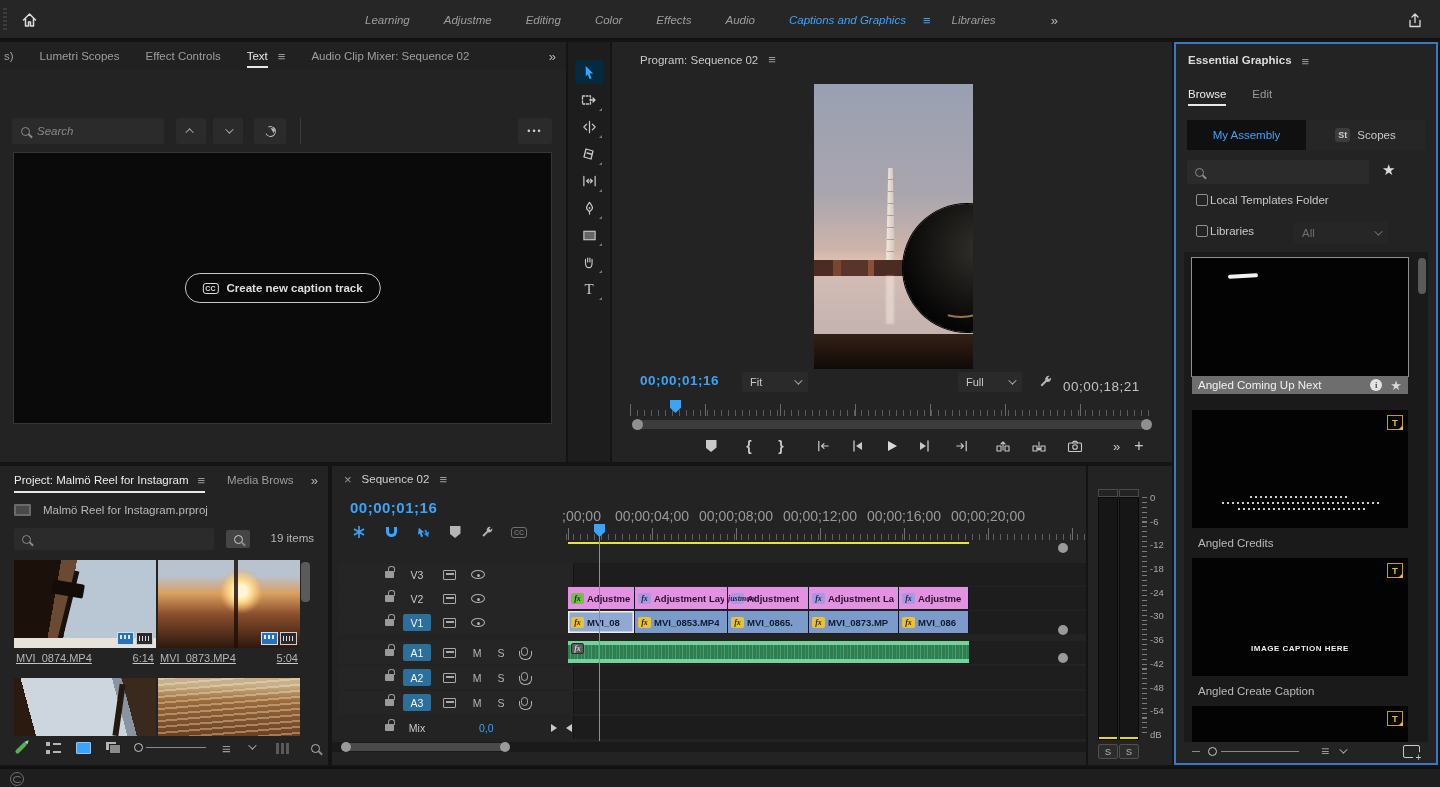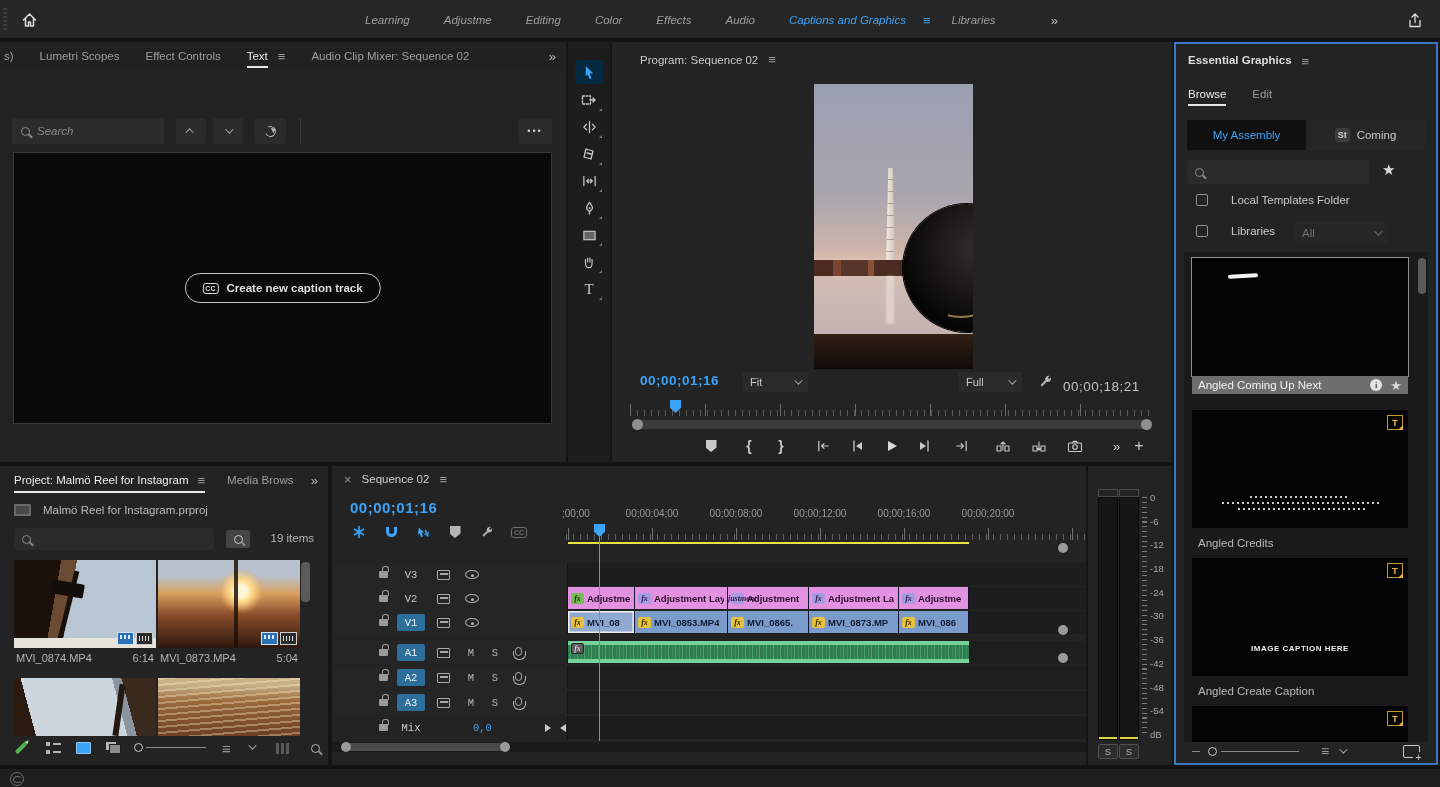--- a/index.html
+++ b/index.html
@@ -99,21 +99,21 @@
   .eg-tabs { position:absolute; left:12px; top:44px; display:flex; gap:26px; color:#9a9a9a; }
   .eg-tab { position:relative; }
   .eg-tab.active { color:#ececec; }
   .eg-seg { position:absolute; left:11px; top:76px; width:238px; height:30px; display:flex; background:#1b1b1b; }
   .eg-seg .seg { flex:1; display:flex; align-items:center; justify-content:center; gap:7px; color:#c9c9c9; background:#262626; }
   .eg-seg .seg.active { background:#101010; color:#3ba3f8; }
   .st-badge { background:#3d3d3d; color:#cfcfcf; border-radius:3px; font-size:9px; font-weight:bold; padding:2px 3px; }
   .eg-search { position:absolute; left:11px; top:116px; width:182px; height:24px; background:#2b2b2b; border-radius:3px; display:flex; align-items:center; padding:0 8px; gap:6px; }
   .eg-search input { background:transparent; border:none; width:100%; color:#c9c9c9; }
   .star-gl { color:#d9d9d9; font-size:15px; }
-  .cb-row { position:absolute; left:20px; display:flex; align-items:center; gap:23px; color:#c9c9c9;justify-content:space-between; }
+  .cb-row { position:absolute; left:20px; display:flex; align-items:center; gap:2px; color:#c9c9c9;justify-content:space-between; }
   .cb { width:12px; height:12px; border:1px solid #8f8f8f; border-radius:2px; background:transparent; }
   .dd-dim { position:absolute; left:118px; top:178px; width:94px; height:22px; background:#262626; border-radius:2px; color:#6f6f6f; display:flex; align-items:center; justify-content:space-between; padding:0 8px; }
   .eg-list { position:absolute; left:8px; top:208px; width:244px; height:490px; background:#1a1a1a; overflow:hidden; }
   .eg-scroll { position:absolute; right:2px; top:6px; width:8px; height:36px; border-radius:4px; background:#5a5a5a; }
   .tpl-thumb { position:absolute; left:8px; width:216px; height:118px; background:#030303; }
   .tpl-thumb.sel { outline:1px solid #8f8f8f; }
   .tpl-label { position:absolute; left:8px; width:216px; height:18px; color:#b9b9b9; display:flex; align-items:center; }
   .tpl-label.selbar { background:#6e6e6e; color:#f0f0f0; padding:0 6px; }
   .tpl-label .sp { flex:1; }
   .info-ic { width:12px; height:12px; border-radius:50%; background:#e3e3e3; color:#555; font-size:9px; font-weight:bold; font-family:"Liberation Serif",serif; display:flex; align-items:center; justify-content:center; margin-right:8px; }
@@ -135,21 +135,21 @@
   .pj-tab-active:after { content:""; position:absolute; left:0; right:0; bottom:-5px; height:2px; background:#e8e8e8; }
   .pj-tab2 { margin-left:22px; }
   .pj-more { position:absolute; right:10px; color:#b5b5b5; font-size:13px; }
   .pj-file { position:absolute; left:14px; top:38px; display:flex; align-items:center; gap:12px; color:#b9b9b9; }
   .proj-ic { width:17px; height:12px; background:#6a6a6a; border-radius:1px; position:relative; }
   .proj-ic:before { content:""; position:absolute; left:2px; top:2px; right:2px; bottom:2px; background:#4a4a4a; }
   .pj-search { position:absolute; left:14px; top:62px; width:200px; height:22px; background:#2b2b2b; border-radius:3px; display:flex; align-items:center; padding:0 8px; gap:6px; }
   .pj-search input { background:transparent; border:none; width:100%; color:#c9c9c9; }
   .binsearch { position:absolute; left:226px; top:64px; width:24px; height:18px; background:#454545; border-radius:2px; display:flex; align-items:center; justify-content:center; }
   .pj-count { position:absolute; right:14px; top:66px; color:#b5b5b5; }
-  .tile { position:absolute; width:142px; }
+  .tile { position:absolute; width:142px;text-decoration:underline; }
   .tile .img { position:relative; width:142px; height:88px; background:#222; overflow:hidden; }
   .tile .meta { display:flex; justify-content:space-between; color:#b5b5b5; font-size:11px; padding:4px 2px; }
   .avbadges { position:absolute; right:3px; bottom:3px; display:flex; gap:2px; }
   .vbadge { width:17px; height:13px; background:#2a71b8; border:1px solid #cfe2f4; position:relative; }
   .vbadge:before { content:""; position:absolute; inset:2px 2px 5px 2px; background:repeating-linear-gradient(90deg,#dce9f6 0 2px,transparent 2px 4px); }
   .abadge { width:17px; height:13px; background:#2a2a2a; border:1px solid #cfcfcf; position:relative; }
   .abadge:before { content:""; position:absolute; left:2px; right:2px; top:3px; bottom:3px; background:repeating-linear-gradient(90deg,#dcdcdc 0 1px,transparent 1px 3px); }
   .pj-scroll { position:absolute; right:18px; top:96px; width:9px; height:40px; border-radius:4px; background:#5a5a5a; }
   .pj-toolbar { position:absolute; left:0; bottom:4px; width:100%; height:26px; }
   .pjt { position:absolute; top:3px; display:flex; align-items:center; justify-content:center; width:22px; height:20px; }
@@ -168,26 +168,26 @@
 
   
   #timeline { left:332px; top:466px; width:754px; height:299px; }
   .tl-tabs { position:absolute; left:0; top:0; height:26px; display:flex; align-items:center; gap:10px; color:#cfcfcf; padding-left:12px; }
   .tl-close { color:#9a9a9a; font-size:13px; }
   .tl-tc { position:absolute; left:18px; top:33px; font-size:15px; font-weight:bold; color:#3ba3f8; letter-spacing:.5px; }
   .tl-toolbar { position:absolute; left:18px; top:56px; width:210px; height:20px; display:flex; gap:14px; align-items:center; }
   .tlb { width:18px; height:18px; display:flex; align-items:center; justify-content:center; }
   .magnet-ic { width:11px; height:10px; border:3px solid #3ba3f8; border-bottom:none; border-radius:6px 6px 0 0; transform:rotate(180deg); }
   .cc-dim { border:1.2px solid #6f6f6f; border-radius:3px; font-size:7px; font-weight:bold; padding:1px 2px; color:#6f6f6f; }
-  .tl-ruler { position:absolute; left:234px; top:40px; width:520px; height:36px; color:#9a9a9a; font-size:10px; }
+  .tl-ruler { position:absolute; left:234px; top:40px; width:520px; height:36px; color:#9a9a9a; font-size:14px; }
   .tl-ruler .ticks { position:absolute; left:0; right:0; bottom:2px; height:6px; background:repeating-linear-gradient(90deg,#5f5f5f 0 1px,transparent 1px 7px); }
   .tl-ruler .bigticks { position:absolute; left:2px; right:0; bottom:2px; height:12px; background:repeating-linear-gradient(90deg,#6f6f6f 0 1px,transparent 1px 84px); }
   .rlabel { position:absolute; top:2px; width:80px; text-align:center; }
   .renderbar { position:absolute; left:236px; top:76px; width:401px; height:2px; background:#e8e23e; }
-  .row { position:absolute; left:1px; width:754px; height:23px; background:#252525;font-family:Liberation Mono, monospace; }
+  .row { position:absolute; left:7px; width:754px; height:23px; background:#252525; }
   .row .content { position:absolute; left:234px; top:0; width:520px; height:100%; background:#1d1d1d; border-left:1px solid #141414; }
   .row.audio .content { background:#1e1e1e; }
   .hd { position:absolute; top:0; height:23px; display:flex; align-items:center; }
   .lock { position:relative; width:9px; height:7px; background:#9a9a9a; border-radius:1px; }
   .lock:before { content:""; position:absolute; left:3px; top:-5px; width:5px; height:5px; border:1.5px solid #9a9a9a; border-bottom:none; border-radius:3px 3px 0 0; }
   .tr-label { min-width:28px; height:17px; border-radius:2px; color:#c9c9c9; display:flex; align-items:center; justify-content:center; font-size:10.5px; padding:0 4px; }
   .tr-label.target { background:#2d6f9b; color:#eef4fa; }
   .sync-ic { width:13px; height:10px; border:1px solid #a9a9a9; border-radius:1px; position:relative; }
   .sync-ic:before { content:""; position:absolute; left:2px; top:2px; width:8px; height:2px; background:#a9a9a9; }
   .eye { width:14px; height:9px; border:1px solid #b0b0b0; border-radius:50%; position:relative; }
@@ -461,21 +461,21 @@
     <div class="eg-tabs">
       <span class="eg-tab active underline-w">Browse</span>
       <span class="eg-tab">Edit</span>
     </div>
     <div class="eg-seg">
       <div class="seg active">
           <span>My Assembly</span>
         </div>
       <div class="seg">
         <span class="st-badge">St</span>
-        <span>Coming</span>
+        <span>Scopes</span>
       </div>
     </div>
     <div class="eg-search">
       <span class="mag"></span>
       <input type="text" style="">
     </div>
     <span class="star-gl" style="position:absolute;left:206px;top:117px">★</span>
     <div class="cb-row" style="top:150px">
       <span class="cb"></span>
       <span>Local Templates Folder</span>

